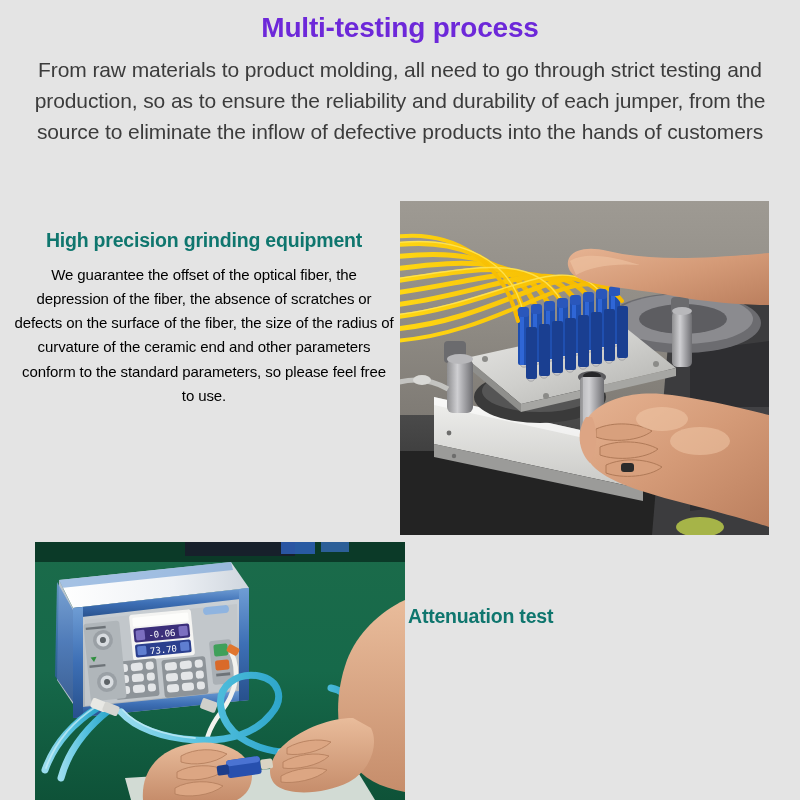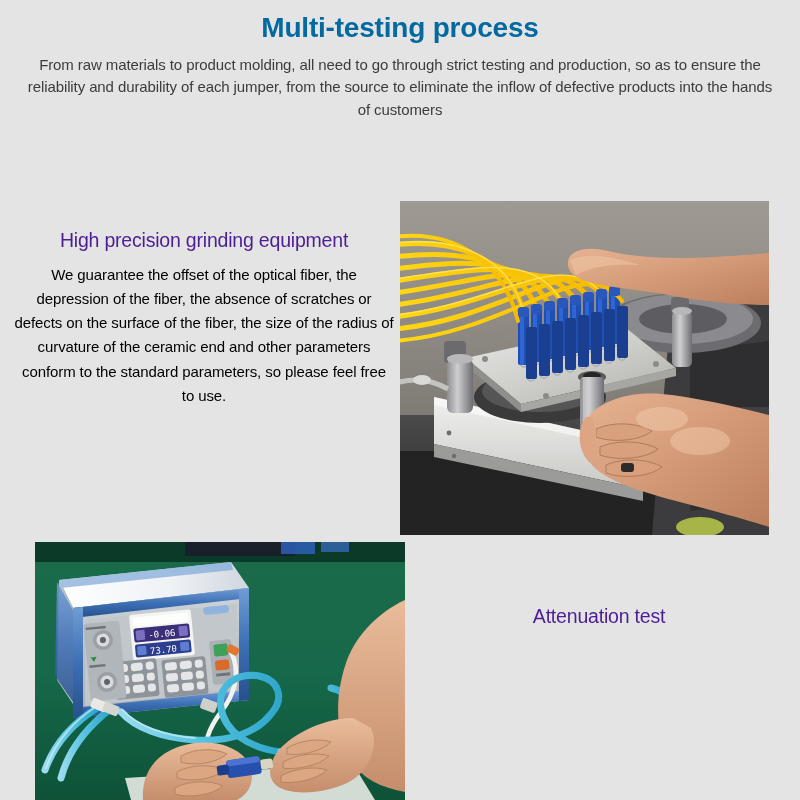--- a/index.html
+++ b/index.html
@@ -9,43 +9,43 @@
     font-family:"Liberation Sans", sans-serif;
     color:#3a3a3a;
     overflow:hidden;
     position:relative;
   }
   .page{position:relative;width:800px;height:800px;}
 
   
   .header{padding:12px 22px 0 22px;text-align:center;}
   .main-title{
-    font-size:28px;font-weight:bold;color:#0369a1;
+    font-size:28px;font-weight:bold;color:#6d28d9;
     letter-spacing:-0.2px;margin:0 0 10px 0;line-height:1.15;
   }
   .intro{
-    font-size:15px;line-height:1.48;color:#3c3c3c;
+    font-size:21px;line-height:1.48;color:#3c3c3c;
     margin:0 auto;max-width:756px;text-align:center;
     letter-spacing:-0.1px;
   }
 
   
   .sec1-text{
     position:absolute;left:14px;top:228px;width:380px;text-align:center;
   }
   .sec-title{
-    font-size:19.5px;font-weight:normal;color:#4c1d95;line-height:1.26;
+    font-size:19.5px;font-weight:bold;color:#0f766e;line-height:1.26;
     margin:0 0 10px 0;letter-spacing:-0.2px;
   }
   .sec-body{
     font-size:15px;line-height:1.62;color:#000000;margin:0;
     letter-spacing:-0.1px;
   }
   .sec2-text{
-    position:absolute;left:408px;top:604px;width:382px;text-align:center;
+    position:absolute;left:408px;top:604px;width:382px;
   }
   .sec2-text .sec-title{font-size:19.5px;margin-bottom:12px;}
   .sec2-text .sec-body{font-size:15px;line-height:1.55;}
 
   
   .photo{position:absolute;overflow:hidden;background:#999;}
   #photo-grinding{left:400px;top:201px;width:369px;height:334px;}
   #photo-attenuation{left:35px;top:542px;width:370px;height:258px;}
   .photo svg{display:block;width:100%;height:100%;}
 </style>

